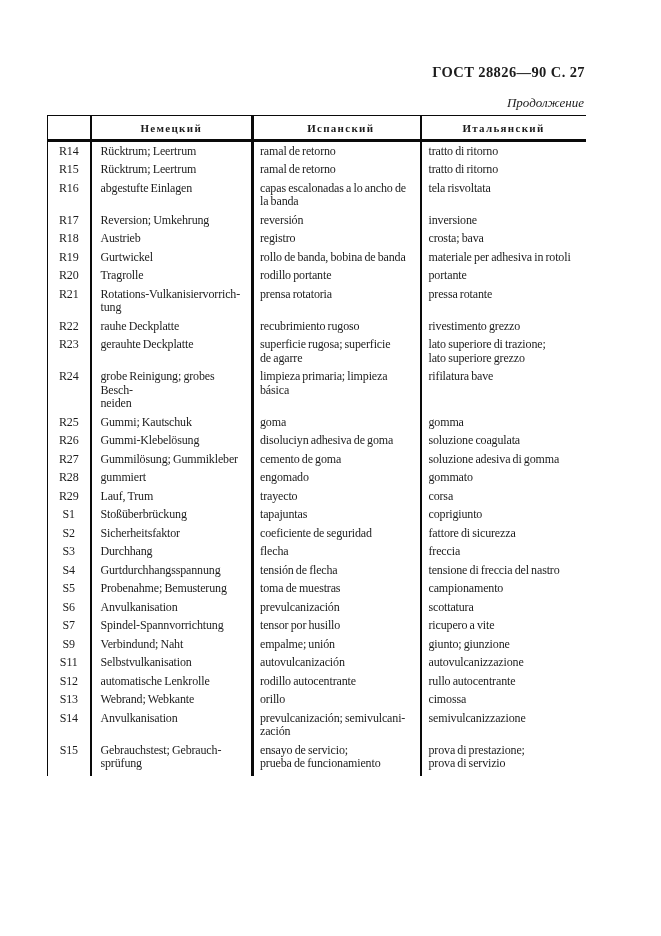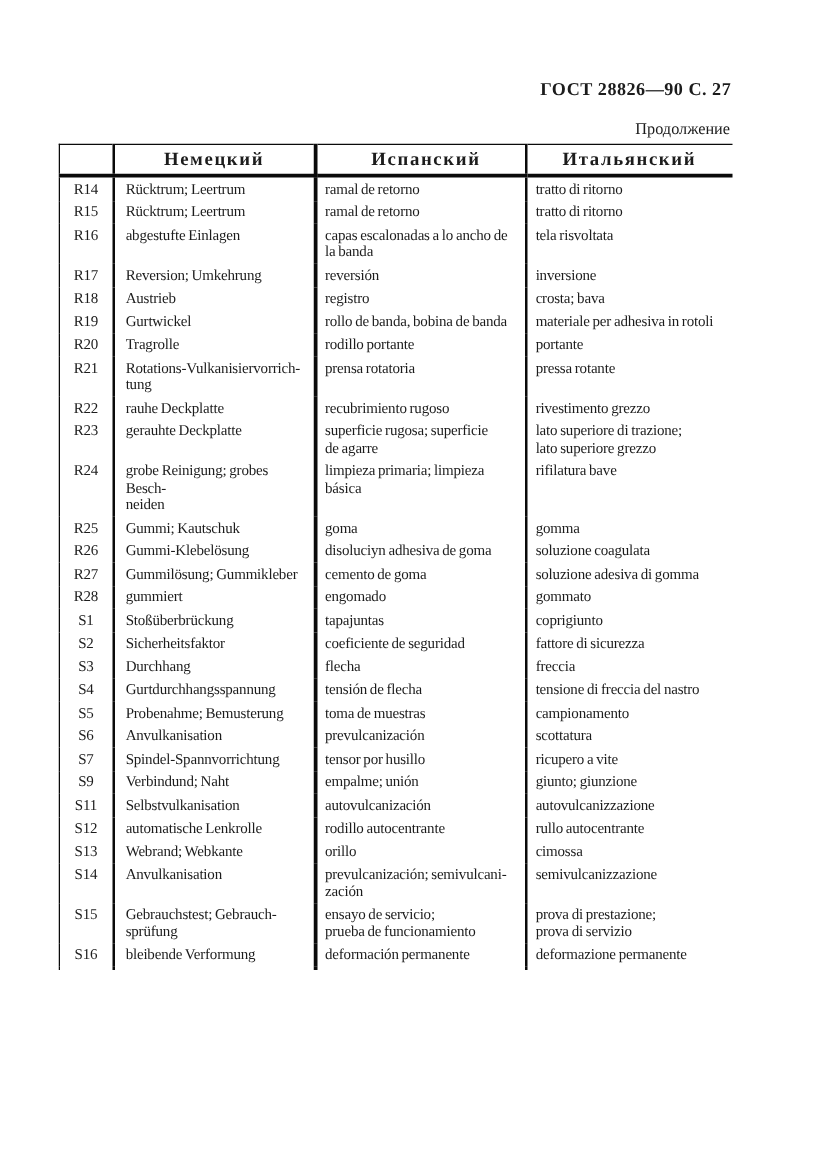--- a/index.html
+++ b/index.html
@@ -19,20 +19,21 @@
     top: 64px; right: 76px;
     font-size: 14.5px;
     font-weight: bold;
     letter-spacing: 0.4px;
     white-space: nowrap;
   }
   .continuation {
     position: absolute;
     top: 95px; right: 77px;
     font-size: 13px;
+    font-style: italic;
     white-space: nowrap;
   }
   table.terms {
     position: absolute;
     top: 115px; left: 47px;
     width: 538px;
     border-collapse: collapse;
     table-layout: fixed;
   }
   table.terms th, table.terms td {
@@ -50,21 +51,21 @@
     border-right: 3px solid #0a0a0a;
   }
   table.terms th:nth-child(3), table.terms td:nth-child(3) {
     border-right: 2px solid #0a0a0a;
     padding-left: 10px;
   }
   
   table.terms thead th {
     border-top: 1px solid #0a0a0a;
     border-bottom: 3px solid #0a0a0a;
-    font-size: 15px;
+    font-size: 11px;
     font-weight: bold;
     letter-spacing: 1.3px;
     word-spacing: 0;
     text-align: center;
     vertical-align: middle;
     padding: 6px 2px 5px 2px;
     line-height: 12px;
   }
   
   table.terms tbody td {
@@ -196,20 +197,26 @@
           <td>Gummilösung; Gummikleber</td>
           <td>cemento de goma</td>
           <td>soluzione adesiva di gomma</td>
         </tr>
         <tr>
           <td>R28</td>
           <td>gummiert</td>
           <td>engomado</td>
           <td>gommato</td>
         </tr>
+        <tr>
+          <td>R29</td>
+          <td>Lauf, Trum</td>
+          <td>trayecto</td>
+          <td>corsa</td>
+        </tr>
         <tr class="gap-large">
           <td>S1</td>
           <td>Stoßüberbrückung</td>
           <td>tapajuntas</td>
           <td>coprigiunto</td>
         </tr>
         <tr class="gap-large">
           <td>S2</td>
           <td>Sicherheitsfaktor</td>
           <td>coeficiente de seguridad</td>

